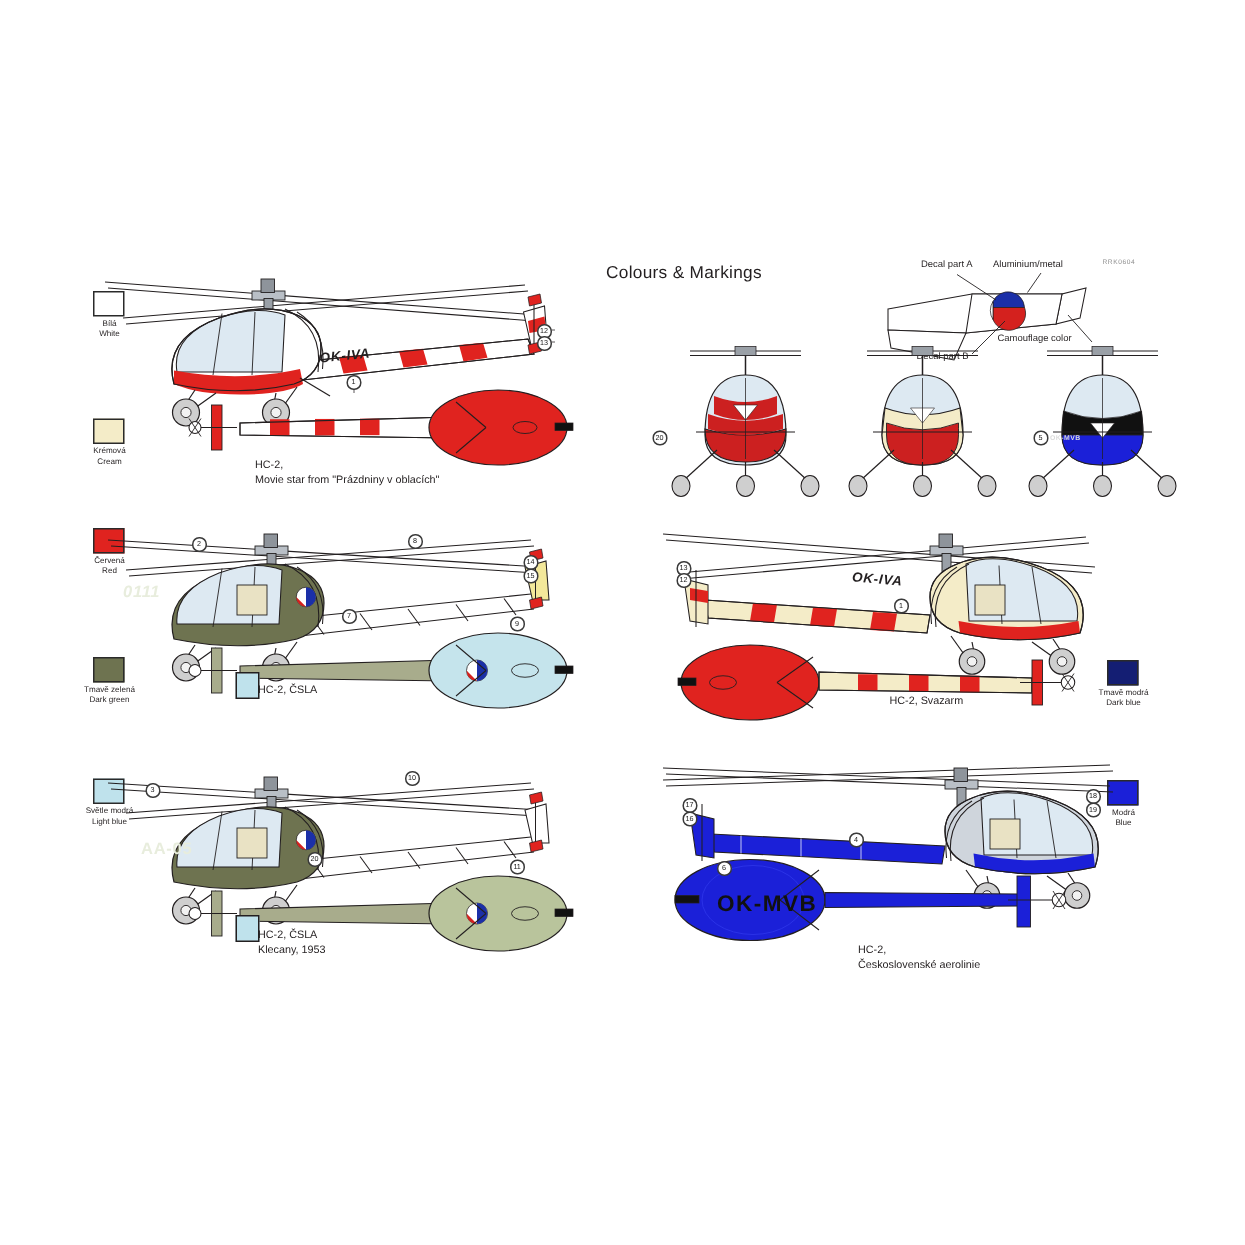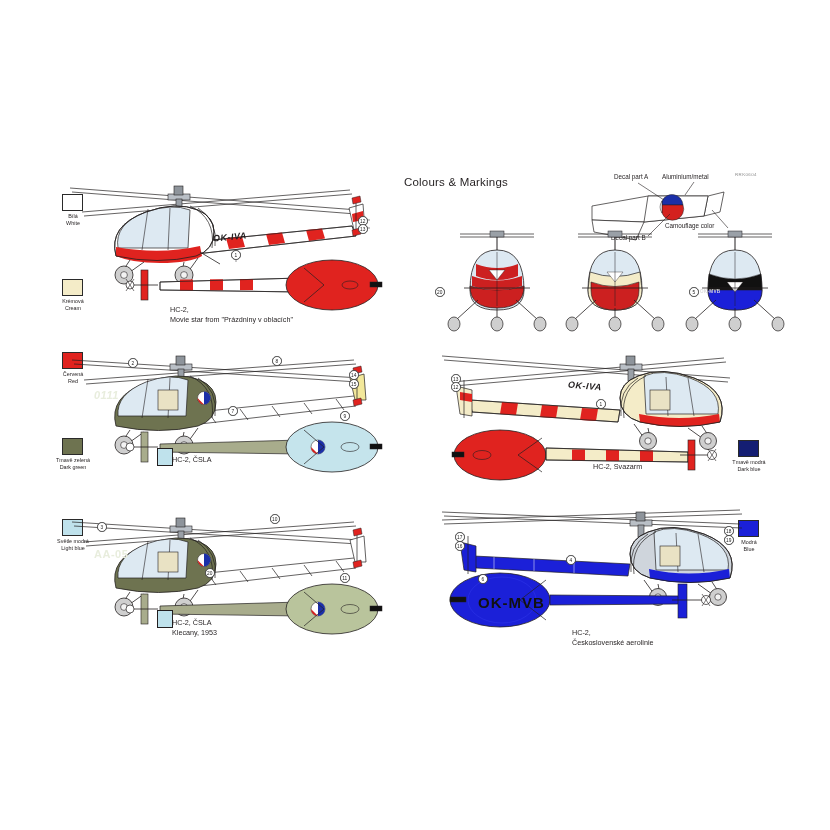--- a/index.html
+++ b/index.html
@@ -279,21 +279,21 @@
         <line x1="86" y1="94" x2="72" y2="104"></line>
         <line x1="126" y1="94" x2="124" y2="104"></line>
         <line x1="140" y1="90" x2="130" y2="104"></line>
       </g>
       <ellipse cx="66" cy="107" rx="9" ry="9" fill="#cfcfcf" stroke="#231f20" stroke-width="0.8"></ellipse>
       <ellipse cx="66" cy="107" rx="3.4" ry="3.4" fill="#f2f2f2" stroke="#231f20" stroke-width="0.6"></ellipse>
       <ellipse cx="126" cy="107" rx="9" ry="9" fill="#cfcfcf" stroke="#231f20" stroke-width="0.8"></ellipse>
       <ellipse cx="126" cy="107" rx="3.4" ry="3.4" fill="#f2f2f2" stroke="#231f20" stroke-width="0.6"></ellipse>
     </svg>
   </div>
-  <div class="abs" style="left:94px; top:389px; font-size:11px; font-weight:bold; font-style:italic; color:#e8eddd; letter-spacing:0.5px;">0111</div>
+  <div class="abs" style="left:82px; top:389px; font-size:11px; font-weight:bold; font-style:italic; color:#e8eddd; letter-spacing:0.5px;">0111</div>
   <div class="abs callout" style="left:128px; top:358px;">2</div>
   <div class="abs callout" style="left:272px; top:356px;">8</div>
   <div class="abs callout" style="left:228px; top:406px;">7</div>
   <div class="abs callout" style="left:349px; top:370px;">14</div>
   <div class="abs callout" style="left:349px; top:379px;">15</div>
   <div class="abs callout" style="left:340px; top:411px;">9</div>
 
   <div class="abs" style="left:118px; top:420px; width:270px; height:62px;">
     <svg width="270" height="62" viewBox="0 0 270 62">
       <polygon points="42,24 182,20 182,34 42,32" fill="#a8ac8c" stroke="#231f20" stroke-width="0.7"></polygon>
@@ -368,21 +368,21 @@
         <line x1="86" y1="94" x2="72" y2="104"></line>
         <line x1="126" y1="94" x2="124" y2="104"></line>
         <line x1="140" y1="90" x2="130" y2="104"></line>
       </g>
       <ellipse cx="66" cy="107" rx="9" ry="9" fill="#cfcfcf" stroke="#231f20" stroke-width="0.8"></ellipse>
       <ellipse cx="66" cy="107" rx="3.4" ry="3.4" fill="#f2f2f2" stroke="#231f20" stroke-width="0.6"></ellipse>
       <ellipse cx="126" cy="107" rx="9" ry="9" fill="#cfcfcf" stroke="#231f20" stroke-width="0.8"></ellipse>
       <ellipse cx="126" cy="107" rx="3.4" ry="3.4" fill="#f2f2f2" stroke="#231f20" stroke-width="0.6"></ellipse>
     </svg>
   </div>
-  <div class="abs" style="left:94px; top:548px; font-size:11px; font-weight:bold; color:#e8eddd; letter-spacing:0.5px;">AA-05</div>
+  <div class="abs" style="left:94px; top:560px; font-size:11px; font-weight:bold; color:#e8eddd; letter-spacing:0.5px;">AA-05</div>
   <div class="abs callout" style="left:97px; top:522px;">3</div>
   <div class="abs callout" style="left:205px; top:568px;">20</div>
   <div class="abs callout" style="left:270px; top:514px;">10</div>
   <div class="abs callout" style="left:340px; top:573px;">11</div>
 
   <div class="abs" style="left:118px; top:582px; width:270px; height:62px;">
     <svg width="270" height="62" viewBox="0 0 270 62">
       <polygon points="42,24 182,20 182,34 42,32" fill="#a8ac8c" stroke="#231f20" stroke-width="0.7"></polygon>
       <ellipse cx="214" cy="27" rx="46" ry="25" fill="#b9c49c" stroke="#231f20" stroke-width="0.8"></ellipse>
       <ellipse cx="232" cy="27" rx="9" ry="4.5" fill="none" stroke="#231f20" stroke-width="0.6"></ellipse>

